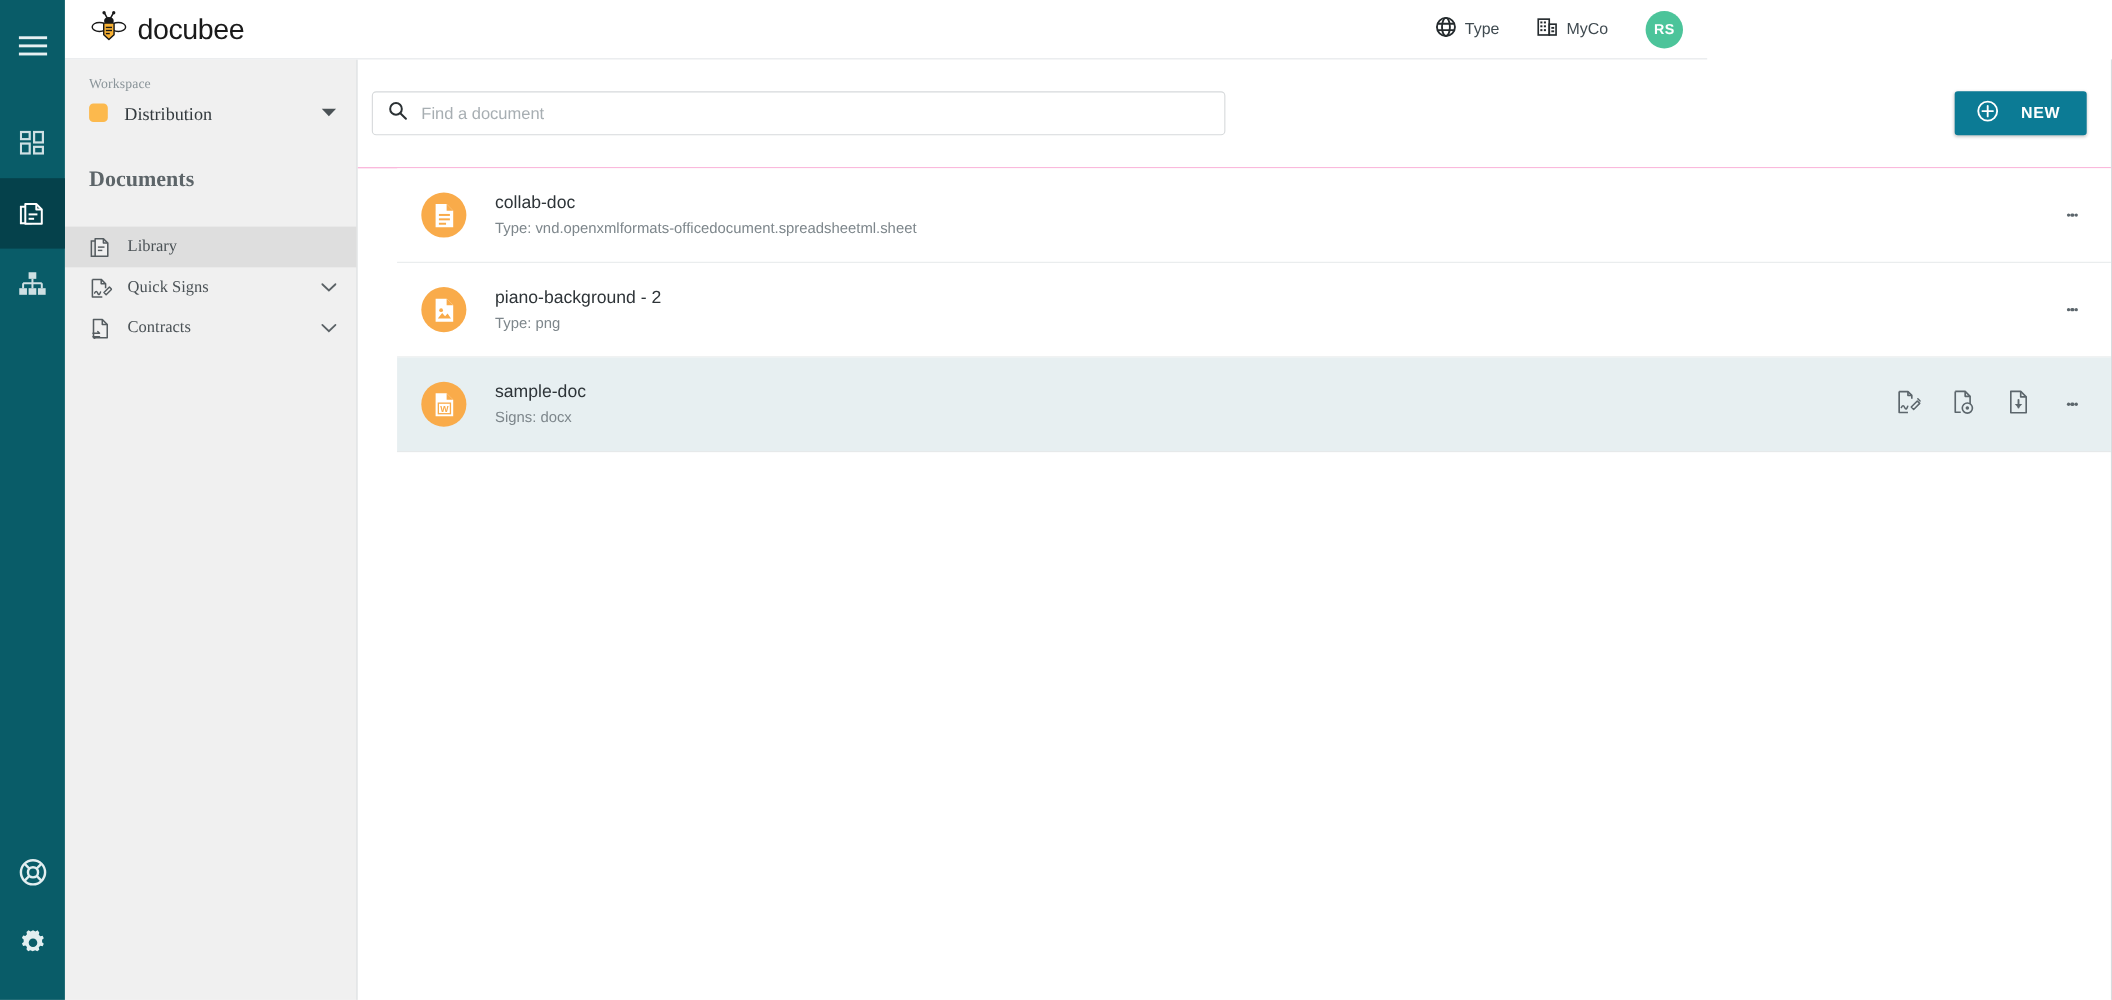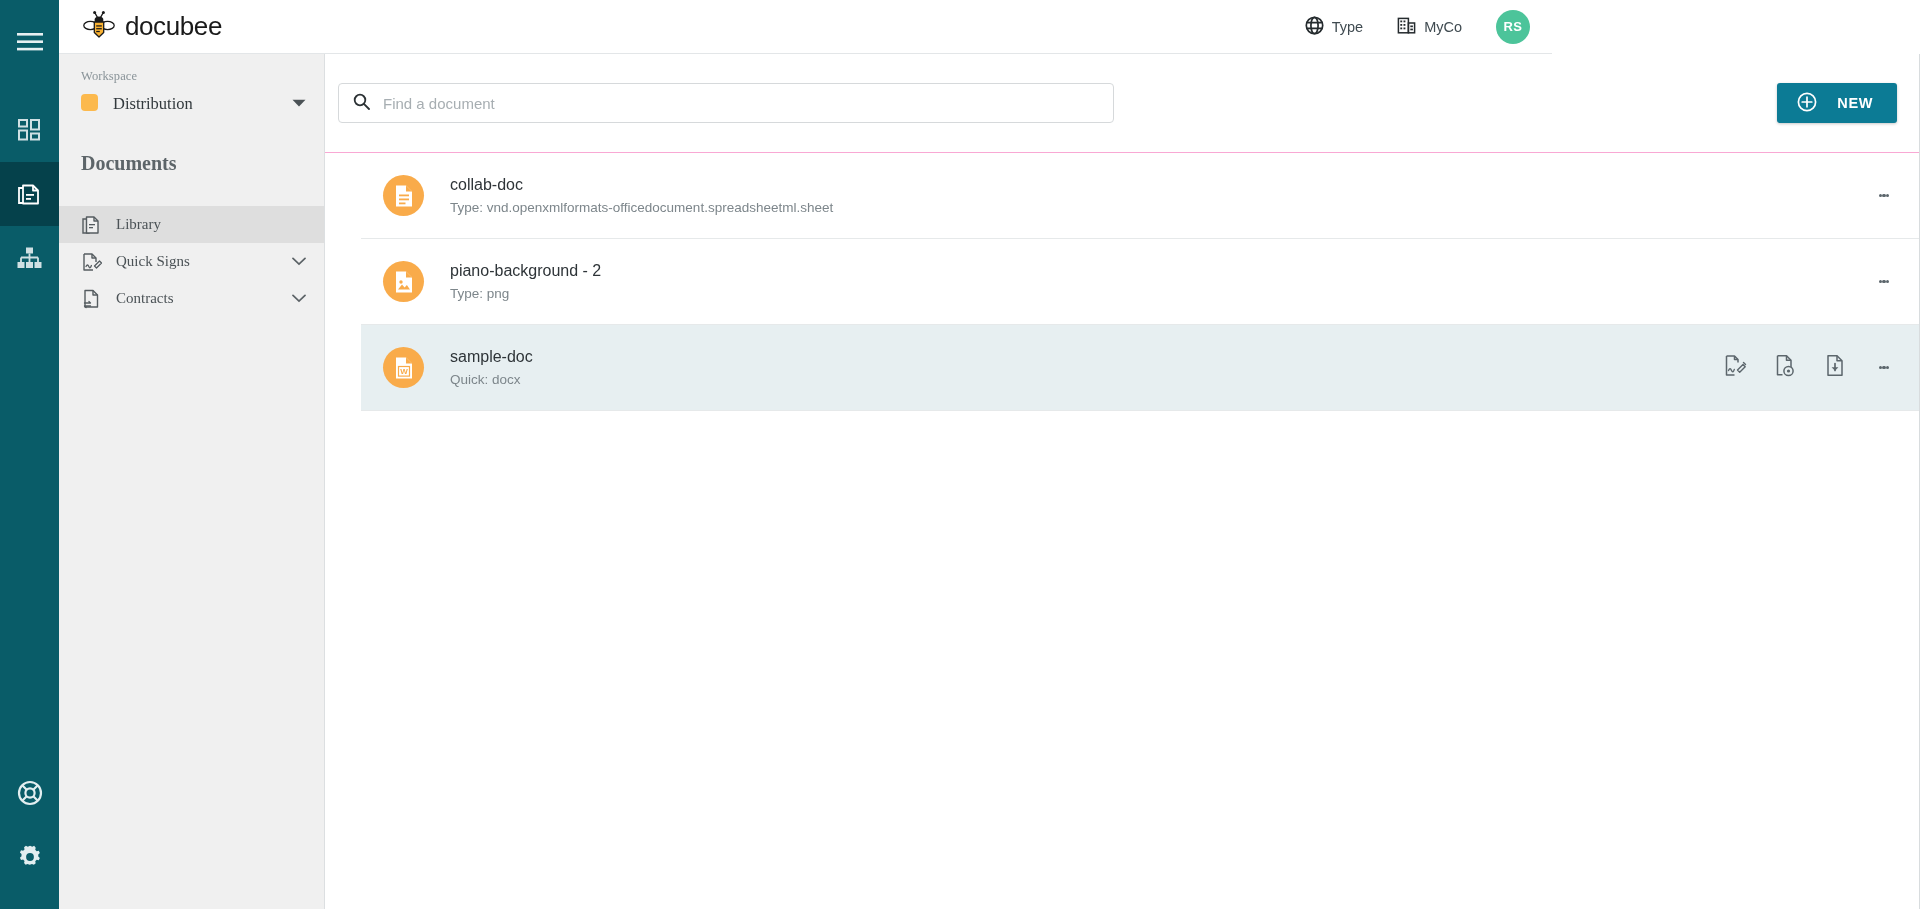--- a/index.html
+++ b/index.html
@@ -447,21 +447,21 @@
         <span class="doc-avatar">
           <svg width="22" height="24" viewBox="0 0 22 24">
             <path d="M3 1.5 h10 l6 6 v15 h-16 z" fill="#ffffff"></path>
             <path d="M13 1.5 v6 h6" fill="#f9ab4a"></path>
             <rect x="5.5" y="10.5" width="11" height="9.6" fill="none" stroke="#f9ab4a" stroke-width="1.2"></rect>
             <text x="11" y="18.2" font-family="Liberation Sans, sans-serif" font-size="8" font-weight="700" fill="#f9ab4a" text-anchor="middle">W</text>
           </svg>
         </span>
         <div class="doc-meta">
           <div class="doc-name">sample-doc</div>
-          <div class="doc-type">Quick: docx</div>
+          <div class="doc-type">Signs: docx</div>
         </div>
         <div class="doc-actions">
 
           <div class="act-btn">
             <span>
               <svg width="23" height="23" viewBox="0 0 23 23">
                 <path d="M2.5 2 h8 l3.5 3.5 v3" fill="none" stroke="#5c666c" stroke-width="1.5" stroke-linejoin="round"></path>
                 <path d="M2.5 2 v19 h8" fill="none" stroke="#5c666c" stroke-width="1.5" stroke-linejoin="round"></path>
                 <path d="M10.5 2 v3.5 h3.5" fill="none" stroke="#5c666c" stroke-width="1.5" stroke-linejoin="round"></path>
                 <path d="M4.5 16.5 q1.6 -3.4 3 0 q1.4 3.2 2.8 -1.1" fill="none" stroke="#5c666c" stroke-width="1.4" stroke-linecap="round"></path>

